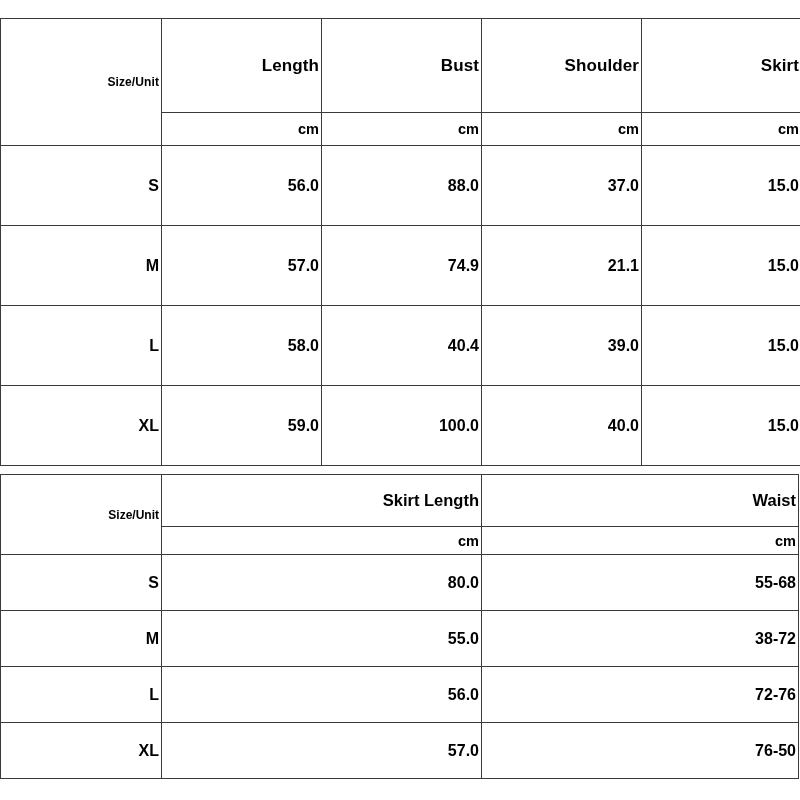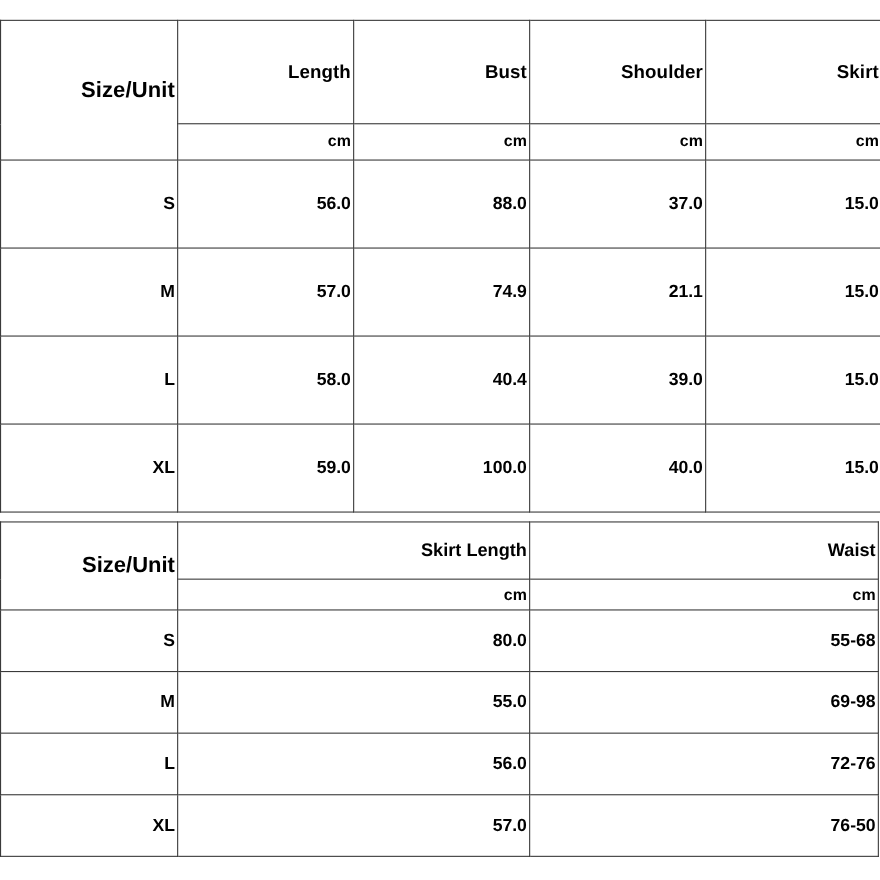--- a/index.html
+++ b/index.html
@@ -80,21 +80,21 @@
   #table-bottom .hdr-unit {
     height: 28px;
     font-size: 14.5px;
   }
   #table-bottom .data-row td {
     height: 55px;
     font-size: 16px;
   }
 
   .rowspan-label {
-    font-size: 20px;
+    font-size: 12px;
   }
 </style>
 </head>
 <body>
 
 <div class="sheet">
 
   <table class="size-table" id="table-top">
     <colgroup>
       <col class="col-size">
@@ -167,21 +167,21 @@
       </tr>
 
       <tr class="data-row">
         <td class="size-cell">S</td>
         <td>80.0</td>
         <td>55-68</td>
       </tr>
       <tr class="data-row">
         <td class="size-cell">M</td>
         <td>55.0</td>
-        <td>69-98</td>
+        <td>38-72</td>
       </tr>
       <tr class="data-row">
         <td class="size-cell">L</td>
         <td>56.0</td>
         <td>72-76</td>
       </tr>
       <tr class="data-row">
         <td class="size-cell">XL</td>
         <td>57.0</td>
         <td>76-50</td>

